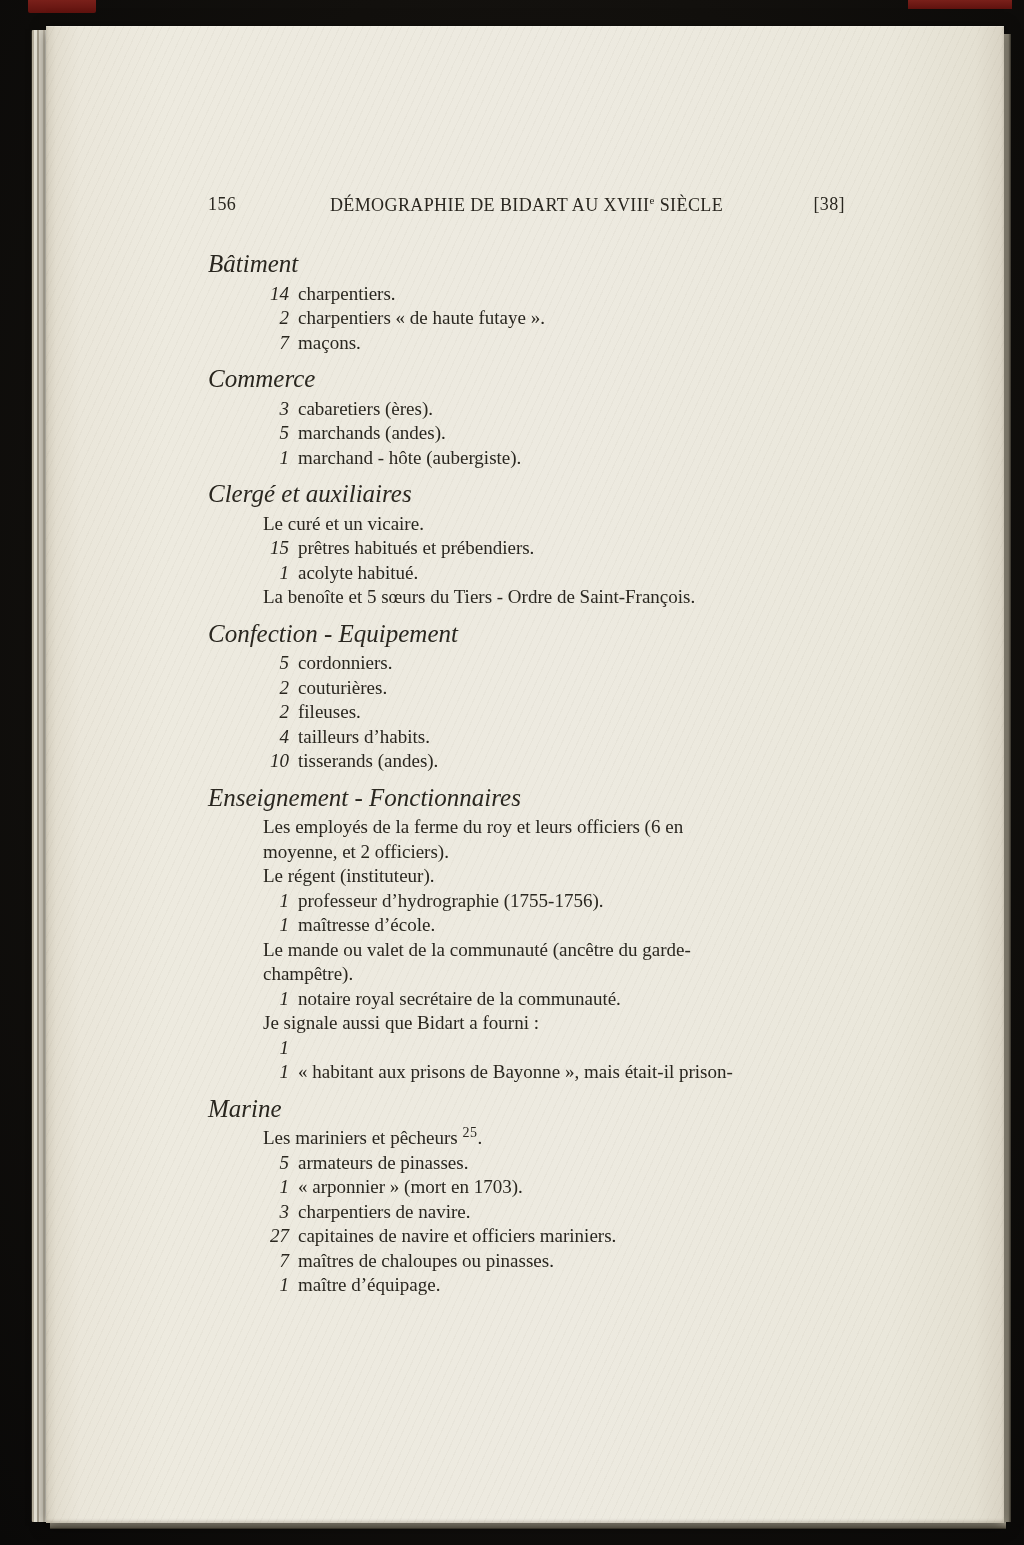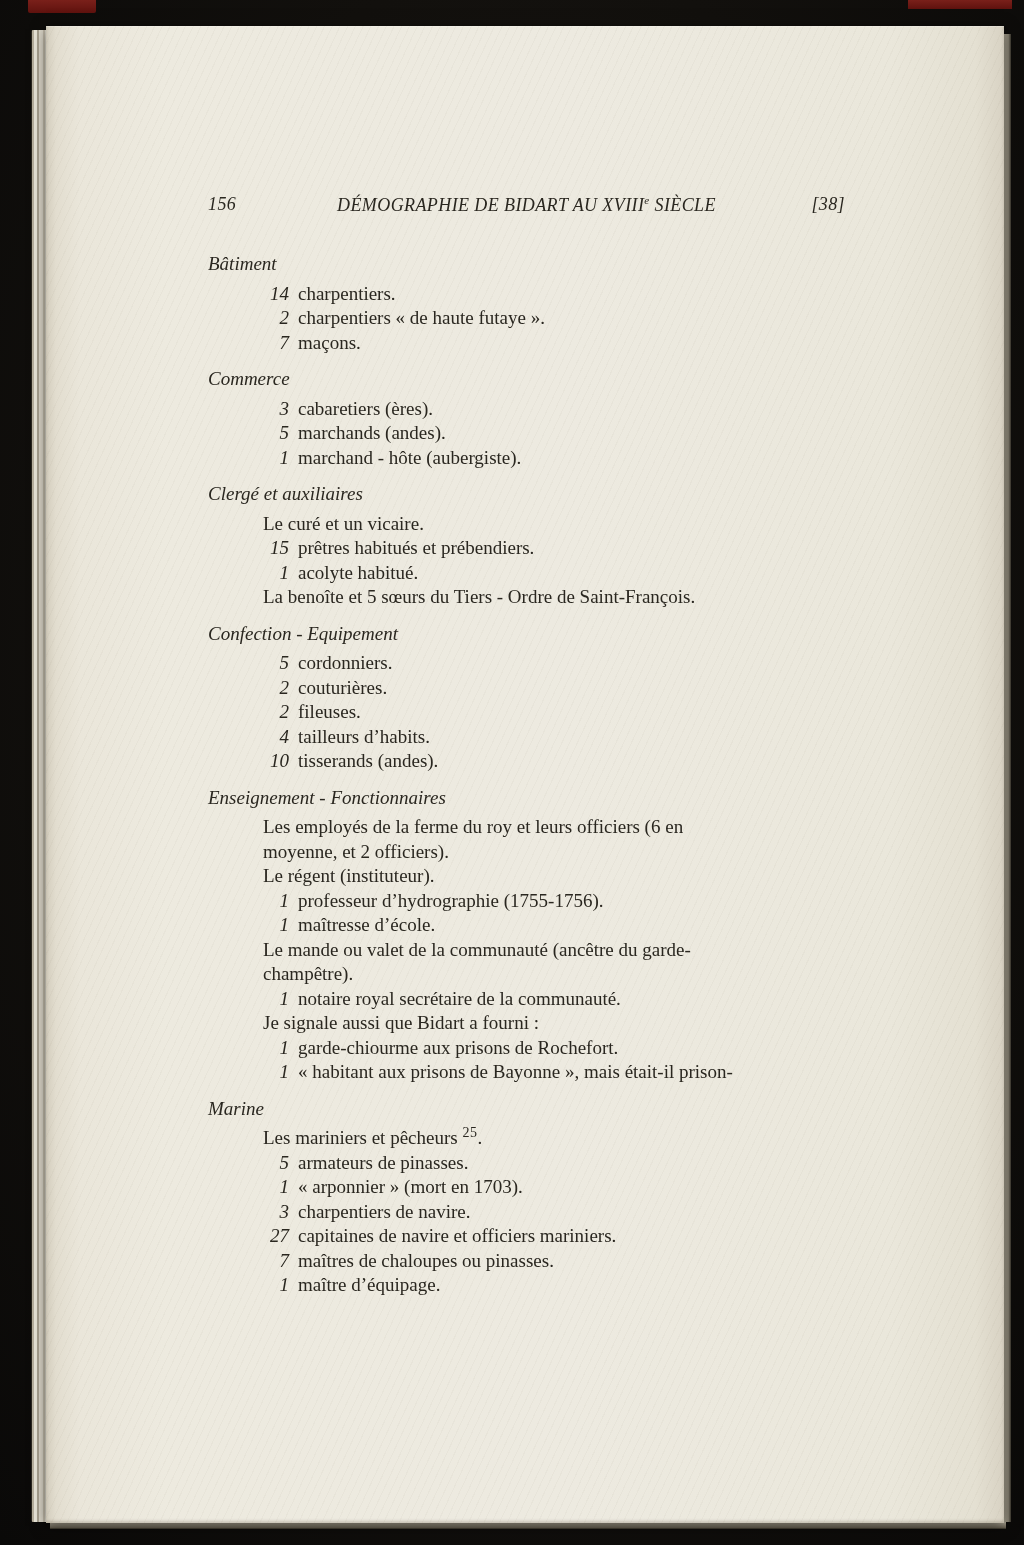--- a/index.html
+++ b/index.html
@@ -22,29 +22,29 @@
   .sheet{
     position:absolute;left:46px;top:26px;width:958px;height:1497px;
     background:linear-gradient(90deg,#d3cdbd 0,#e2ddcf 10px,#eae6da 34px,#edeadf 120px,#edeae0 55%,#eae7db 88%,#e4e0d2 97%,#d8d2c3 100%);
     box-shadow:0 3px 14px rgba(0,0,0,0.55), inset 0 1px 0 rgba(255,255,255,0.25), inset 0 -2px 3px rgba(90,80,60,0.25);
   }
   .sheet::after{
     content:"";position:absolute;inset:0;pointer-events:none;opacity:0.05;
     background:repeating-linear-gradient(115deg,#857c66 0 1px,transparent 1px 7px);
   }
   .content{position:relative;height:100%;box-sizing:border-box;padding:168px 159px 0 162px;color:#29261f;}
-  .running-head{position:relative;display:block;height:24px;font-size:18px;letter-spacing:0.4px;font-style:italic;}
+  .running-head{position:relative;display:block;height:24px;font-size:18px;letter-spacing:0.4px;}
   .pgnum{position:absolute;left:0;top:0;}
   .head-title{display:block;text-align:center;white-space:nowrap;}
   .head-title sup{font-size:11px;}
   .marker{position:absolute;right:0;top:0;}
   #sections{display:block;}
   .section{margin-top:12px;}
   .section:first-child{margin-top:34px;}
-  .section-title{font-style:italic;font-size:19px;line-height:24.5px;margin-bottom:5px;}
+  .section-title{font-style:italic;font-size:25px;line-height:24.5px;margin-bottom:5px;}
   .line{display:flex;font-size:19px;line-height:24.5px;margin-left:49px;}
   .line .num{flex:none;width:32px;text-align:right;font-style:italic;}
   .line .txt{padding-left:9px;}
   .line.plain{margin-left:55px;}
   .line.plain .txt{padding-left:0;}
   sup.fn{font-size:14px;line-height:0;vertical-align:super;letter-spacing:0.5px;}
 </style>
 </head>
 <body>
 
@@ -162,21 +162,20 @@
             </div>
             <div class="line">
               <span class="num">1</span>
               <span class="txt">notaire royal secrétaire de la communauté.</span>
             </div>
             <div class="line plain">
               <span class="txt">Je signale aussi que Bidart a fourni :</span>
             </div>
             <div class="line">
               <span class="num">1</span>
-              <span class="txt">garde-chiourme aux prisons de Rochefort.</span>
             </div>
             <div class="line">
               <span class="num">1</span>
               <span class="txt">« habitant aux prisons de Bayonne », mais était-il prison-</span>
             </div>
           </section>
           <section class="section">
             <div class="section-title">Marine</div>
             <div class="line plain">
               <span class="txt">Les mariniers et pêcheurs <sup class="fn">25</sup>.</span>

